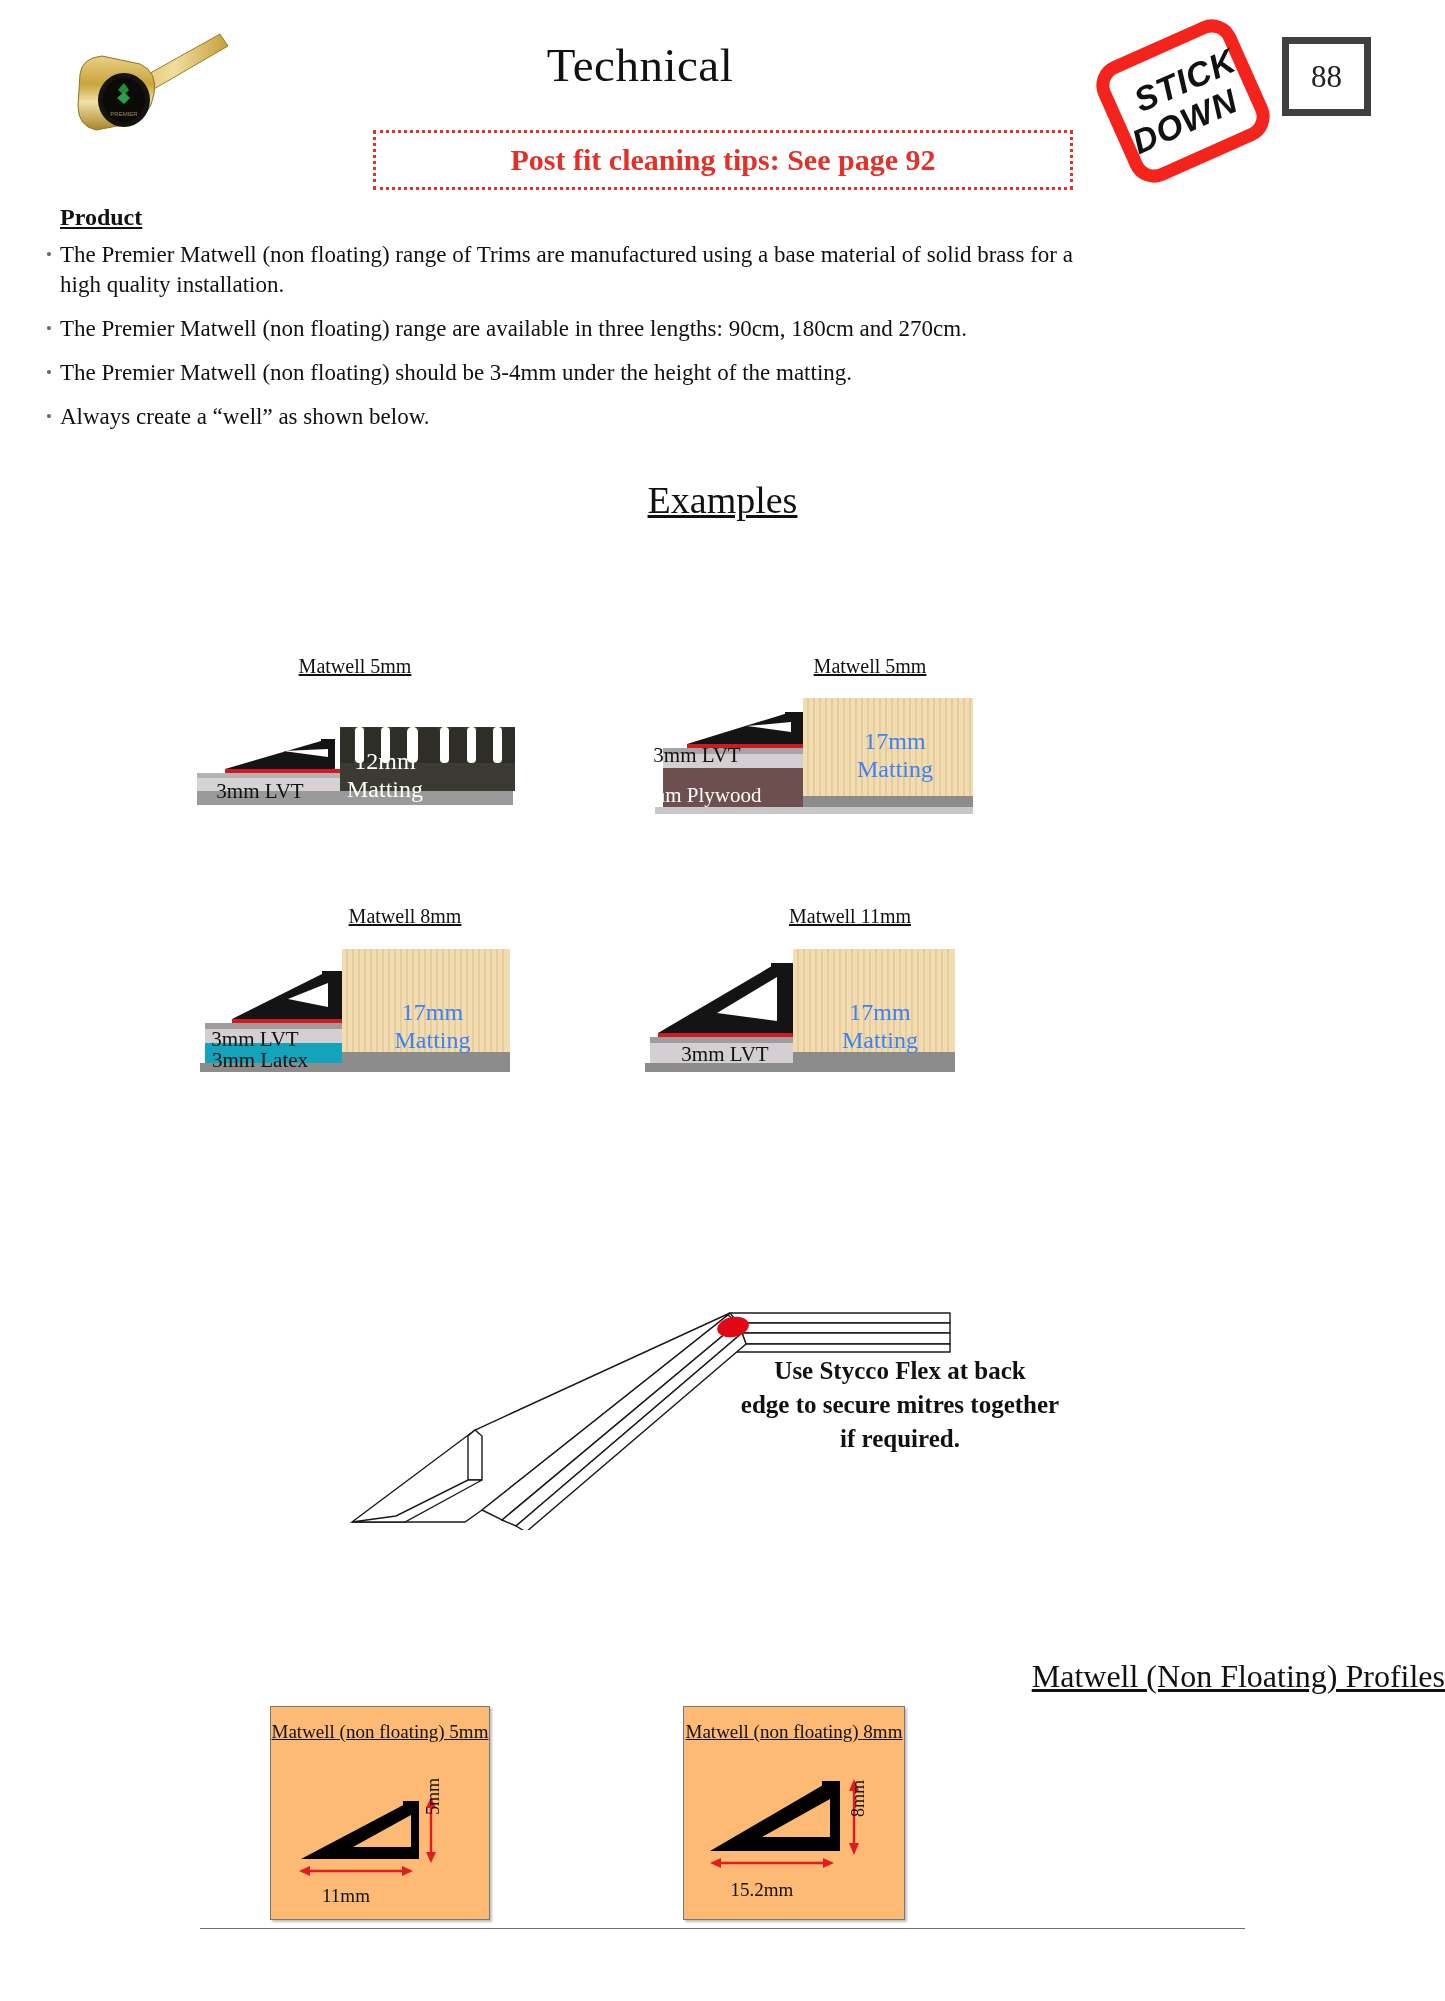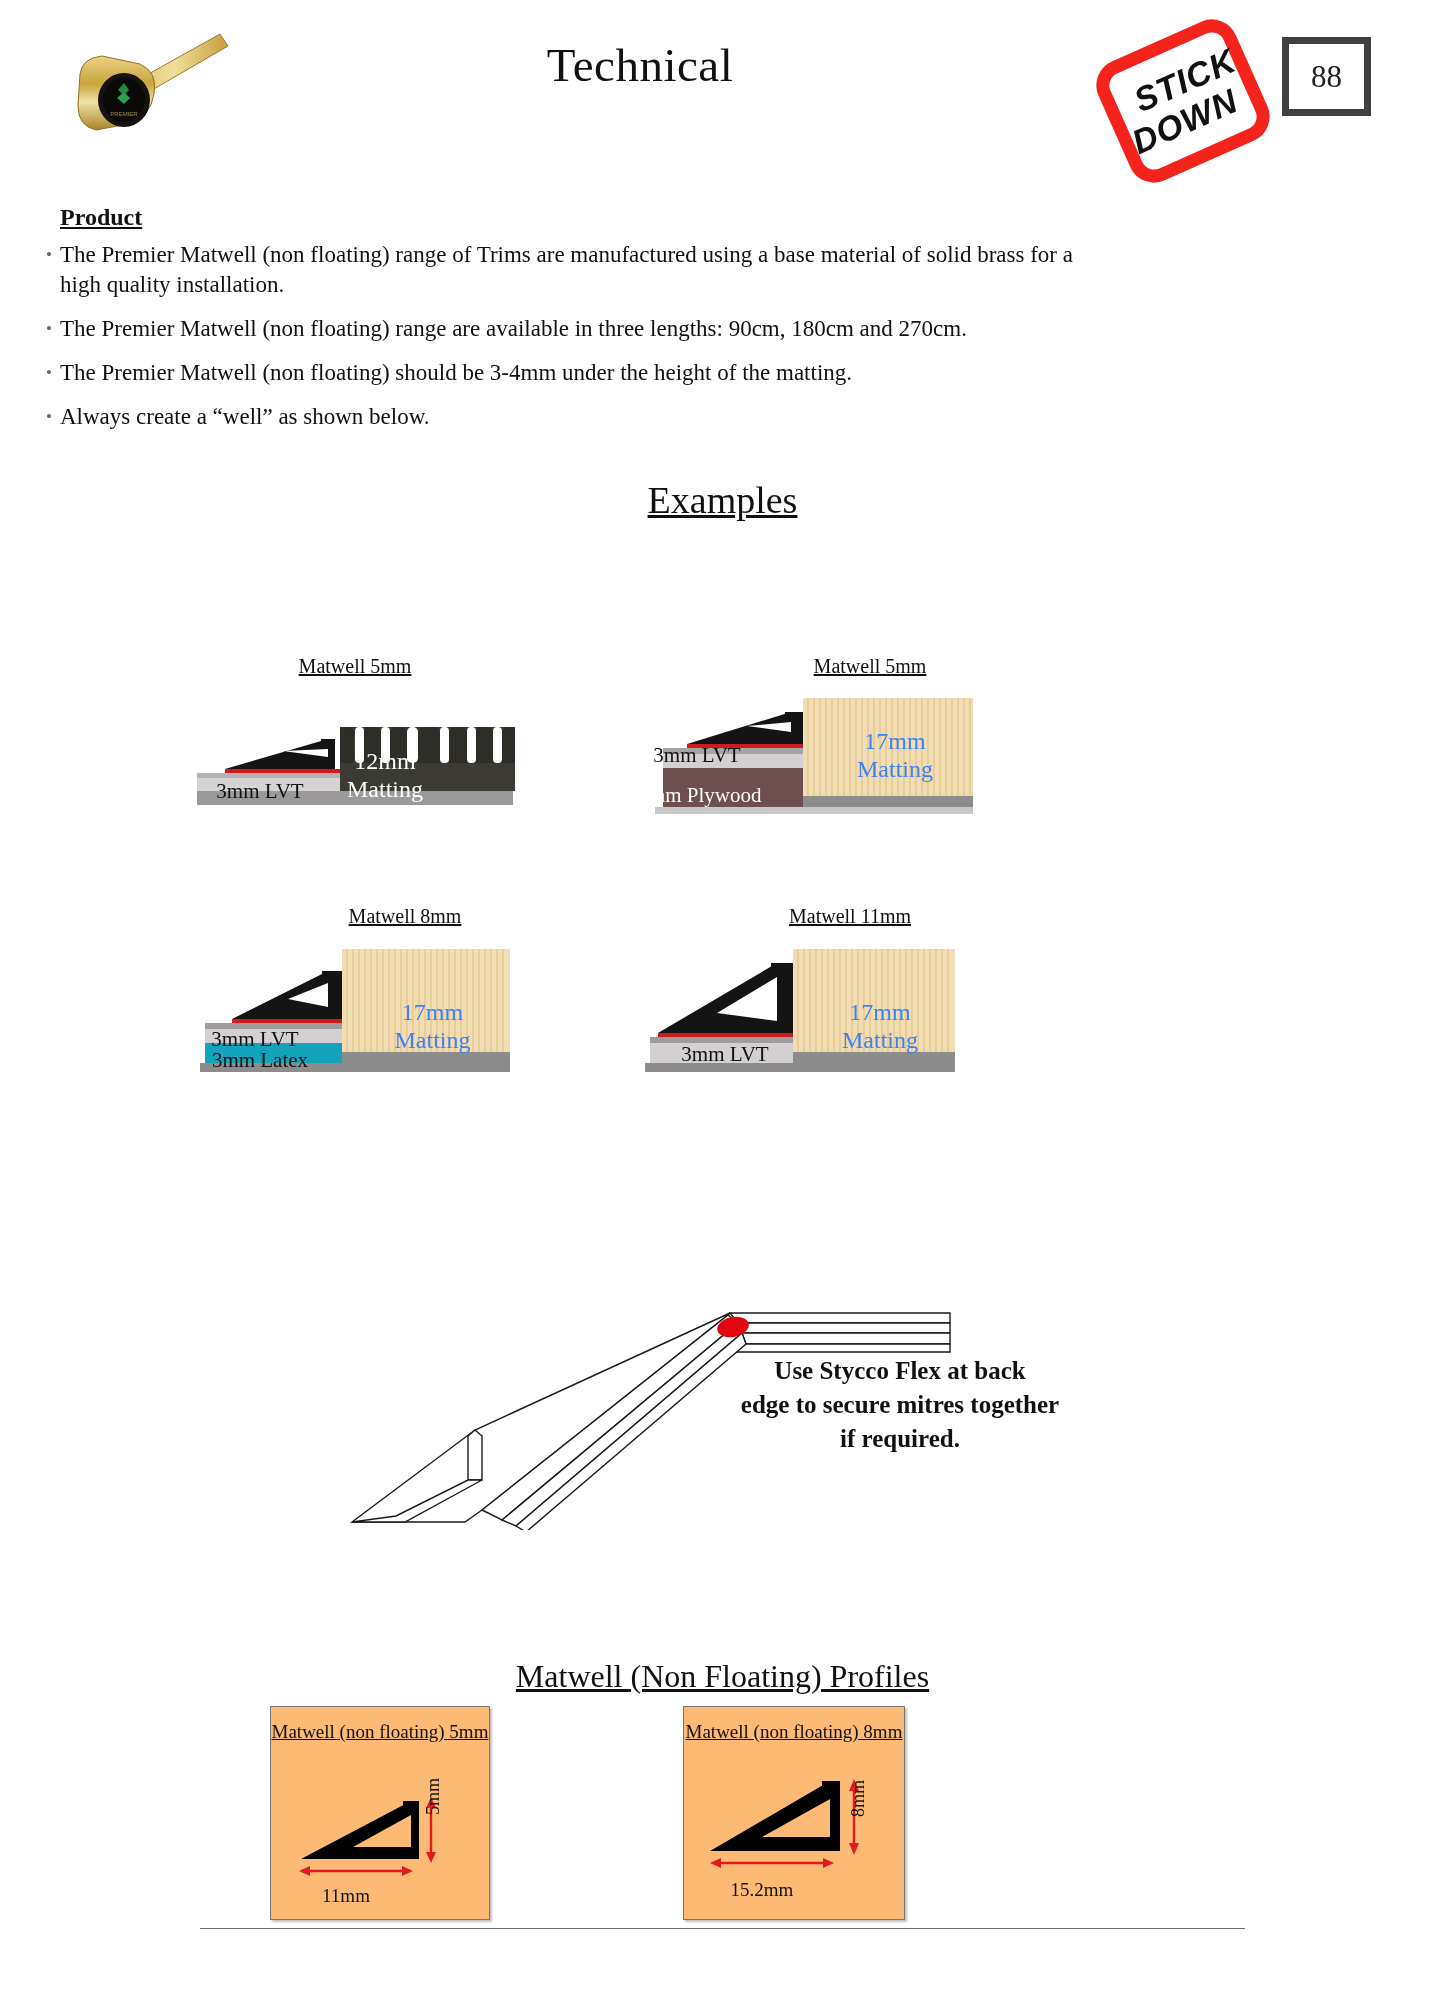--- a/index.html
+++ b/index.html
@@ -96,21 +96,21 @@
   
   #stycco-block { position: absolute; left: 330px; top: 1270px; width: 740px; height: 260px; }
   #stycco-text {
     position: absolute; left: 400px; top: 84px; width: 340px;
     text-align: center; font-size: 25px; line-height: 34px; font-weight: bold;
   }
 
   
   #profiles-heading {
     position: absolute; left: 0; top: 1658px; width: 1445px;
-    text-align: center; font-size: 32px; text-decoration: underline;
+    text-align: right; font-size: 32px; text-decoration: underline;
   }
   .profile-box {
     position: absolute; border: 1px solid #777; background: #fdba74;
     box-shadow: 2px 2px 2px rgba(0,0,0,.25);
   }
   .profile-title {
     position: absolute; width: 100%; text-align: center; top: 14px;
     font-size: 19px; text-decoration: underline; white-space: nowrap;
   }
   #footer-rule {
@@ -144,20 +144,23 @@
 
     <ellipse cx="62" cy="70" rx="26" ry="27" fill="#151310"></ellipse>
     <ellipse cx="62" cy="70" rx="21" ry="22" fill="#0b0a08"></ellipse>
     <path d="M56 60 l6 -7 l5 7 l-5 5 z" fill="#1f8f3c"></path>
     <path d="M55 68 l7 -6 l6 6 l-6 6 z" fill="#2aa04a"></path>
     <text x="62" y="86" font-size="6" fill="#9d8d58" text-anchor="middle" font-family="Liberation Sans, sans-serif">PREMIER</text>
   </svg>
 
   <div id="page-title">Technical</div>
 
+  <div id="tip-box">
+    <span id="tip-text">Post fit cleaning tips: See page 92</span>
+  </div>
 
   <div id="stamp">
     <div class="stamp-inner"></div>
     <div class="stamp-word w1">STICK</div>
     <div class="stamp-word w2">DOWN</div>
   </div>
 
   <div id="page-number-box">88</div>
 </div>
 

